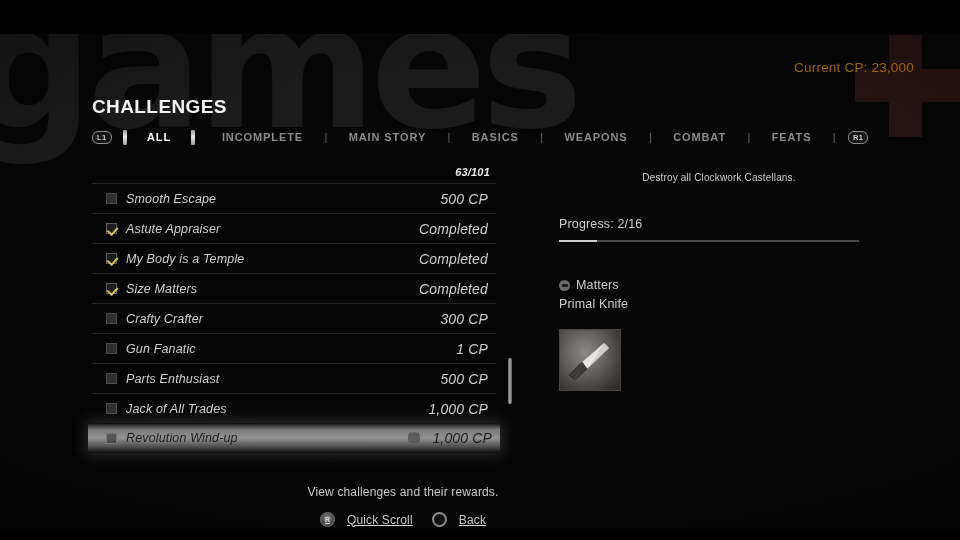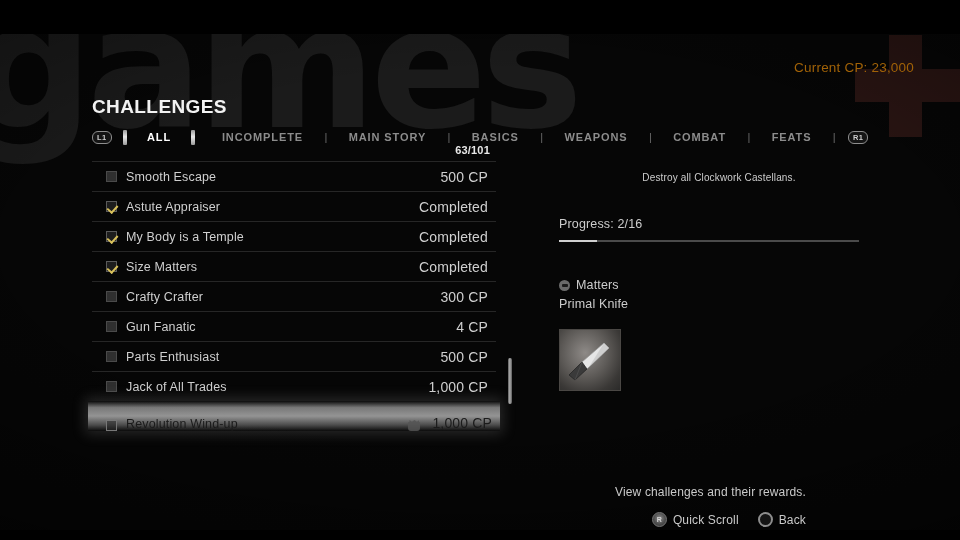--- a/index.html
+++ b/index.html
@@ -69,30 +69,30 @@
   .sel-marker {
     width:4px; height:15px;
     background:linear-gradient(to bottom, #9a9a9a, #e8e8e8 45%, #9a9a9a);
     border-radius:1px;
   }
   .spacer-sm { width:14px; }
   .spacer-md { width:22px; }
   .spacer-lg { width:30px; }
 
   
-  #list-panel { position:absolute; left:92px; top:144px; width:404px; }
+  #list-panel { position:absolute; left:92px; top:166px; width:404px;font-style:italic; }
   #list-count {
     text-align:right; font-size:11px; font-weight:bold; color:#e8e8e8;
     padding:0 6px 5px 0; letter-spacing:.2px;
   }
   .row {
     position:relative; height:30px; display:flex; align-items:center;
     border-top:1px solid #262626; padding:0 8px 0 14px;
   }
-  .row:last-child { border-bottom:1px solid #262626;align-items:flex-end; }
+  .row:last-child { border-bottom:1px solid #262626; }
   .row.selected {
     border-top:none; border-bottom:none;
     height:30px; margin-left:-4px; width:412px; padding-left:18px;
     background:
       linear-gradient(to bottom, rgba(255,255,255,.02) 0%, rgba(225,225,225,.52) 22%,
                       rgba(235,235,235,.62) 50%, rgba(180,180,180,.40) 80%, rgba(60,60,60,.10) 100%);
     box-shadow:0 0 14px 3px rgba(200,200,200,.18);
   }
   .checkbox {
     width:11px; height:11px; flex:0 0 auto; margin-right:9px;
@@ -147,24 +147,24 @@
   #rewards-title { font-size:12.5px; color:#cdcdcd; letter-spacing:.15px; }
   #reward-item { font-size:12.5px; color:#cdcdcd; letter-spacing:.15px; }
   #reward-thumb {
     margin-top:18px; width:62px; height:62px; position:relative;
     background:radial-gradient(ellipse at 42% 38%, #8e8a87 0%, #5c5956 48%, #3a3836 78%, #2b2a29 100%);
     border:1px solid #4a4744;
   }
   #reward-thumb svg { position:absolute; left:0; top:0; }
 
   
-  #footer { position:absolute; left:0; bottom:0; width:806px; text-align:right; }
+  #footer { position:absolute; left:0; bottom:0; width:806px; text-align:center; }
   #footer-hint { font-size:12px; color:#cacaca; letter-spacing:.15px; margin-bottom:9px; }
   #footer-buttons { display:inline-flex; align-items:center; gap:19px; padding-bottom:13px; }
-  .btn-group { display:inline-flex; align-items:center; gap:6px; }
+  .btn-group { display:inline-flex; align-items:center; gap:12px;text-decoration:underline; }
   .btn-label { font-size:12px; color:#cacaca; letter-spacing:.15px; }
   .stick-icon {
     width:15px; height:15px; border-radius:50%;
     background:radial-gradient(circle at 50% 42%, #8e8e8e 0%, #4e4e4e 55%, #2e2e2e 100%);
     border:1px solid #777; position:relative;
     display:inline-flex; align-items:center; justify-content:center;
     font-size:7px; font-weight:bold; color:#d6d6d6;
   }
   .circle-icon {
     width:15px; height:15px; border-radius:50%;
@@ -246,21 +246,21 @@
         <span class="row-value">Completed</span>
       </div>
       <div class="row">
         <span class="checkbox"></span>
         <span class="row-name">Crafty Crafter</span>
         <span class="row-value">300 CP</span>
       </div>
       <div class="row">
         <span class="checkbox"></span>
         <span class="row-name">Gun Fanatic</span>
-        <span class="row-value">4 CP</span>
+        <span class="row-value">1 CP</span>
       </div>
       <div class="row">
         <span class="checkbox"></span>
         <span class="row-name">Parts Enthusiast</span>
         <span class="row-value">500 CP</span>
       </div>
       <div class="row">
         <span class="checkbox"></span>
         <span class="row-name">Jack of All Trades</span>
         <span class="row-value">1,000 CP</span>

